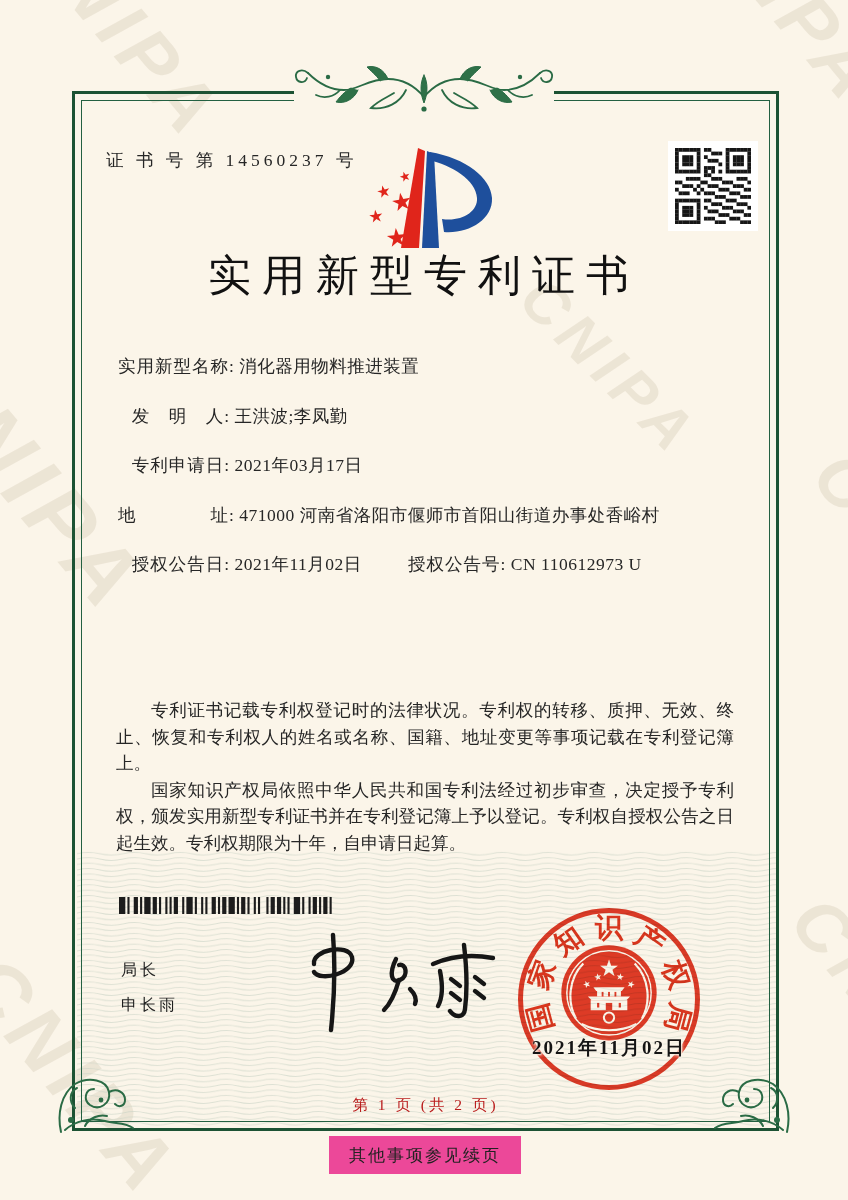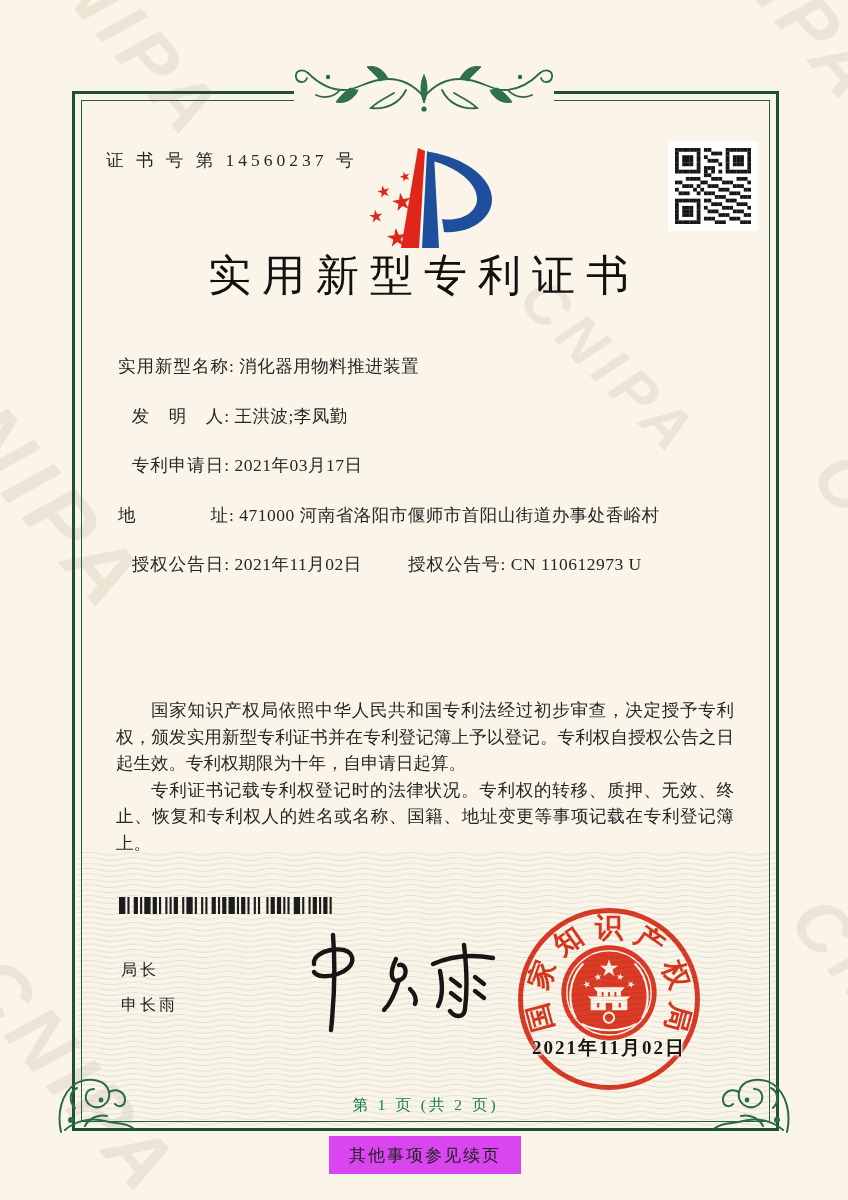--- a/index.html
+++ b/index.html
@@ -65,23 +65,23 @@
   .sc3{transform:rotate(0deg)    translateY(-71px);}
   .sc4{transform:rotate(35deg)   translateY(-71px);}
   .sc5{transform:rotate(70deg)   translateY(-71px);}
   .sc6{transform:rotate(105deg)  translateY(-71px);}
   .emblem{position:absolute;left:41px;top:33px;width:110px;height:110px;}
   .seal-date{position:absolute;left:509px;top:1035px;width:200px;text-align:center;
     font-size:19px;font-weight:700;letter-spacing:2px;color:#141414;
     text-shadow:0 0 2px #fbf5e9,0 0 4px #fbf5e9,1px 1px 2px #fbf5e9;}
   
   .page-footer{position:absolute;left:72px;top:1095px;width:707px;text-align:center;
-    font-size:15.5px;letter-spacing:3px;color:#15803d;}
+    font-size:15.5px;letter-spacing:3px;color:#b91c1c;}
   .cont-note{position:absolute;left:329px;top:1136px;width:192px;height:38px;
-    background:#d946ef;display:flex;align-items:center;justify-content:center;
+    background:#ec4899;display:flex;align-items:center;justify-content:center;
     font-size:17px;letter-spacing:2px;color:#222;}
 </style>
 </head>
 <body>
 
 <div class="page">
 
   <div class="wm" style="left:-15px;top:-20px;font-size:76px;">CNIPA</div>
   <div class="wm" style="left:645px;top:-55px;font-size:76px;">CNIPA</div>
   <div class="wm" style="left:-125px;top:430px;font-size:88px;">CNIPA</div>
@@ -400,22 +400,22 @@
       <span class="flbl">授权公告日:</span>
       <span class="fval">2021年11月02日</span>
       <span class="fpair2">
         <span class="flbl" style="min-width:0;">授权公告号:</span>
         <span class="fval">CN 110612973 U</span>
       </span>
     </div>
   </div>
 
   <div class="bodytext">
+    <p>专利证书记载专利权登记时的法律状况。专利权的转移、质押、无效、终止、恢复和专利权人的姓名或名称、国籍、地址变更等事项记载在专利登记簿上。</p>
     <p>国家知识产权局依照中华人民共和国专利法经过初步审查，决定授予专利权，颁发实用新型专利证书并在专利登记簿上予以登记。专利权自授权公告之日起生效。专利权期限为十年，自申请日起算。</p>
-    <p>专利证书记载专利权登记时的法律状况。专利权的转移、质押、无效、终止、恢复和专利权人的姓名或名称、国籍、地址变更等事项记载在专利登记簿上。</p>
   </div>
 
   <svg id="barcode" class="barcode" viewBox="0 0 219 17">
       <g fill="#1c1c1c">
         <rect x="0.00" y="0" width="6.32" height="17"></rect>
         <rect x="8.42" y="0" width="2.11" height="17"></rect>
         <rect x="14.74" y="0" width="4.21" height="17"></rect>
         <rect x="21.06" y="0" width="2.11" height="17"></rect>
         <rect x="25.27" y="0" width="6.32" height="17"></rect>
         <rect x="33.69" y="0" width="4.21" height="17"></rect>

